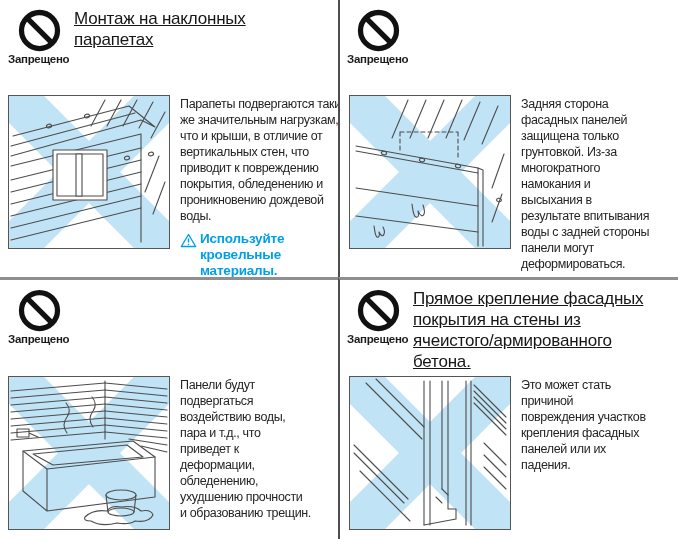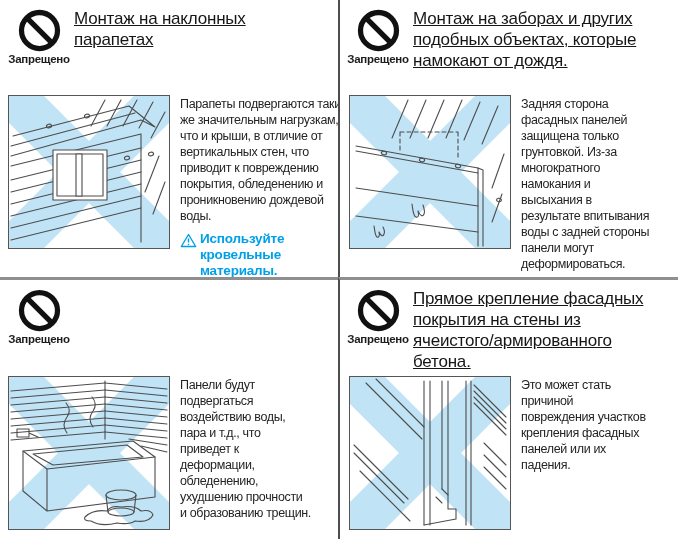--- a/index.html
+++ b/index.html
@@ -3,21 +3,21 @@
 <meta charset="utf-8">
 <style>
   html,body{margin:0;padding:0;background:#ffffff;}
   .page{width:678px;height:539px;background:#fff;font-family:"Liberation Sans",sans-serif;
         color:#232323;overflow:hidden;}
   .grid{display:grid;grid-template-columns:338px 340px;grid-template-rows:277px 262px;width:678px;height:539px;}
   .q{position:relative;box-sizing:border-box;padding:6px 2px 0 8px;background:#fff;}
   .q.right{border-left:2px solid #4d4d4d;padding-left:7px;}
   .q.bottom{border-top:3px solid #8f8f8f;}
   .q-header{display:flex;align-items:flex-start;}
-  .nosign{flex:0 0 62px;width:62px;text-align:center;padding-top:2px;}
+  .nosign{flex:0 0 62px;width:62px;padding-top:2px;}
   .nosign svg{width:45px;height:45px;display:block;margin:0 auto;}
   .nosign-label{font-size:11.5px;font-weight:700;color:#1c1c1c;letter-spacing:-0.3px;margin-top:0;}
   .q-title{font-size:17px;line-height:21px;font-weight:400;color:#161616;margin:2px 0 0 4px;
            white-space:pre;letter-spacing:-0.2px;text-decoration:underline;}
   .q-content{position:absolute;left:8px;display:flex;gap:10px;}
   .q.right .q-content{left:9px;}
   .q.toprow .q-content{top:95px;}
   .q.bottom .q-content{top:96px;}
   .illus{flex:0 0 160px;width:160px;height:152px;border:1px solid #555;background:#fff;box-sizing:content-box;}
   .illus svg{width:160px;height:152px;display:block;}
@@ -97,23 +97,20 @@
 
     <section class="q toprow right">
       <div class="q-header">
         <div class="nosign">
           <svg viewBox="0 0 48 48">
             <circle cx="24" cy="24" r="19.2" fill="none" stroke="#111" stroke-width="5.6"></circle>
             <line x1="10.8" y1="10.8" x2="37.2" y2="37.2" stroke="#111" stroke-width="5.6"></line>
           </svg>
           <div class="nosign-label">Запрещено</div>
         </div>
-        <h2 class="q-title">Монтаж на заборах и других
-подобных объектах, которые
-намокают от дождя.</h2>
       </div>
       <div class="q-content">
         <div class="illus">
           <svg viewBox="0 0 160 152">
             <g class="xmark">
               <rect x="-110" y="-22" width="220" height="44" transform="translate(80,76) rotate(45)"></rect>
               <rect x="-110" y="-22" width="220" height="44" transform="translate(80,76) rotate(-45)"></rect>
             </g>
             <g class="art">
               <path d="M58,4 L42,42 M76,4 L60,42 M94,4 L78,42 M112,4 L96,42 M130,6 L114,44 M148,10 L132,48"></path>

